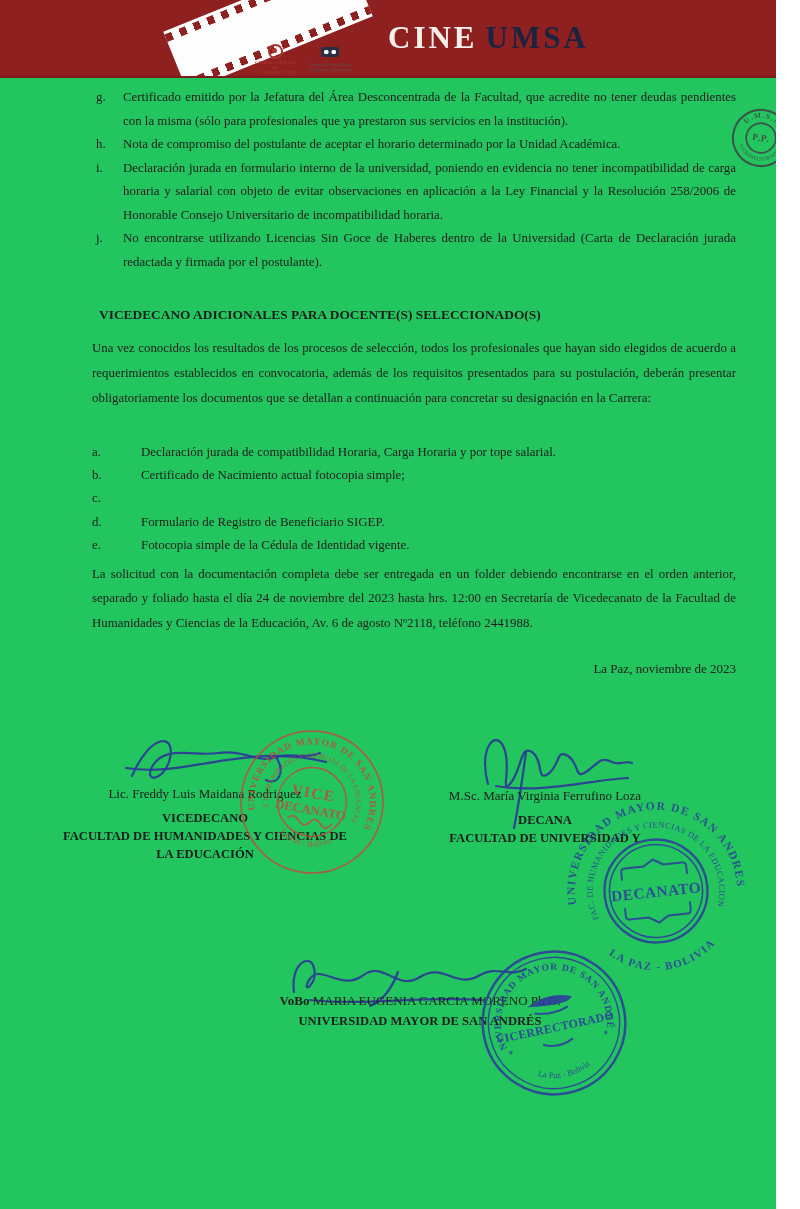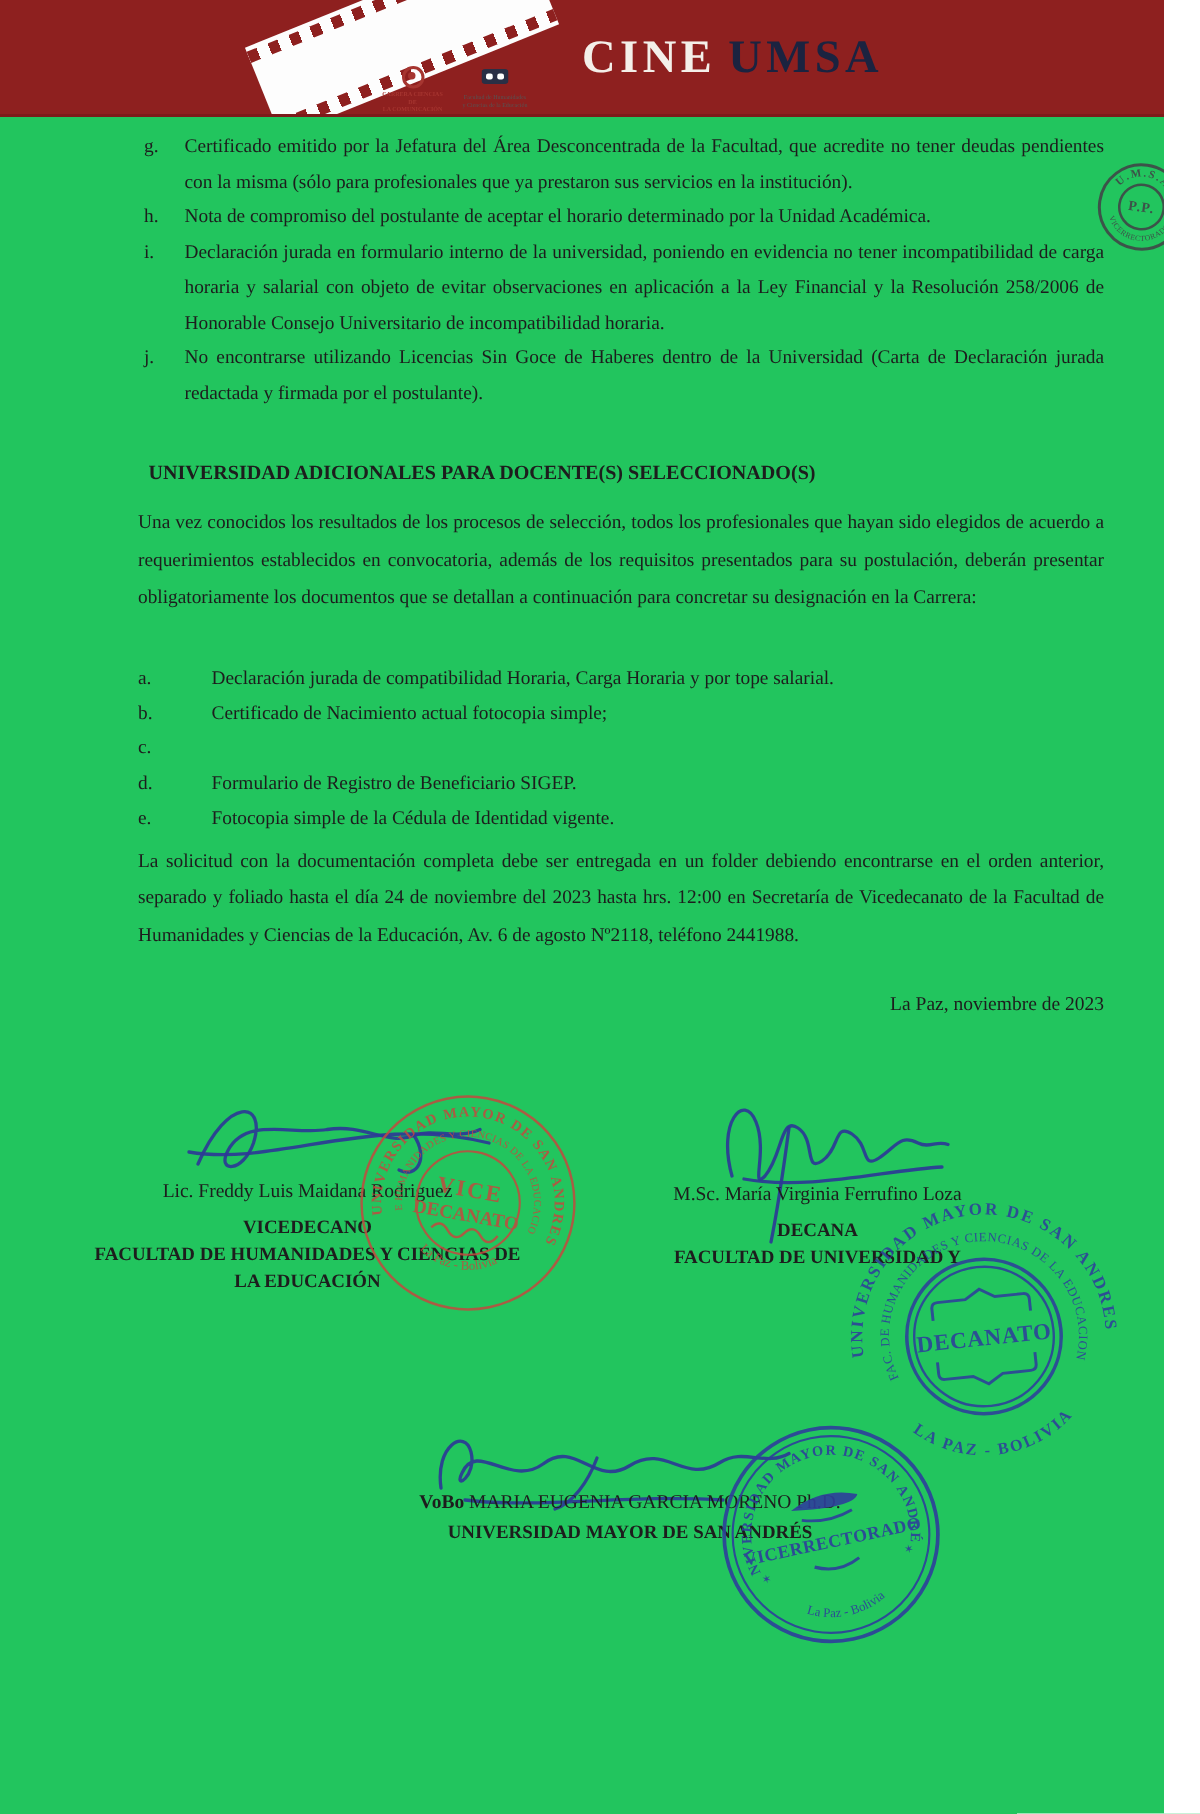--- a/index.html
+++ b/index.html
@@ -95,21 +95,21 @@
     <div class="req">
       <span class="m">i.</span>
       <span class="t">Declaración jurada en formulario interno de la universidad, poniendo en evidencia no tener incompatibilidad de carga horaria y salarial con objeto de evitar observaciones en aplicación a la Ley Financial y la Resolución 258/2006 de Honorable Consejo Universitario de incompatibilidad horaria.</span>
     </div>
     <div class="req">
       <span class="m">j.</span>
       <span class="t">No encontrarse utilizando Licencias Sin Goce de Haberes dentro de la Universidad (Carta de Declaración jurada redactada y firmada por el postulante).</span>
     </div>
   </div>
 
-  <div class="blk" id="heading">UNIVERSIDAD ADICIONALES PARA DOCENTE(S) SELECCIONADO(S)</div>
+  <div class="blk" id="heading">VICEDECANO ADICIONALES PARA DOCENTE(S) SELECCIONADO(S)</div>
 
   <div class="blk" id="para1">Una vez conocidos los resultados de los procesos de selección, todos los profesionales que hayan sido elegidos de acuerdo a requerimientos establecidos en convocatoria, además de los requisitos presentados para su postulación, deberán presentar obligatoriamente los documentos que se detallan a continuación para concretar su designación en la Carrera:</div>
 
   <div class="blk" id="docs">
     <div class="doc">
       <span class="m">a.</span>
       <span class="t">Declaración jurada de compatibilidad Horaria, Carga Horaria y por tope salarial.</span>
     </div>
     <div class="doc">
       <span class="m">b.</span>

